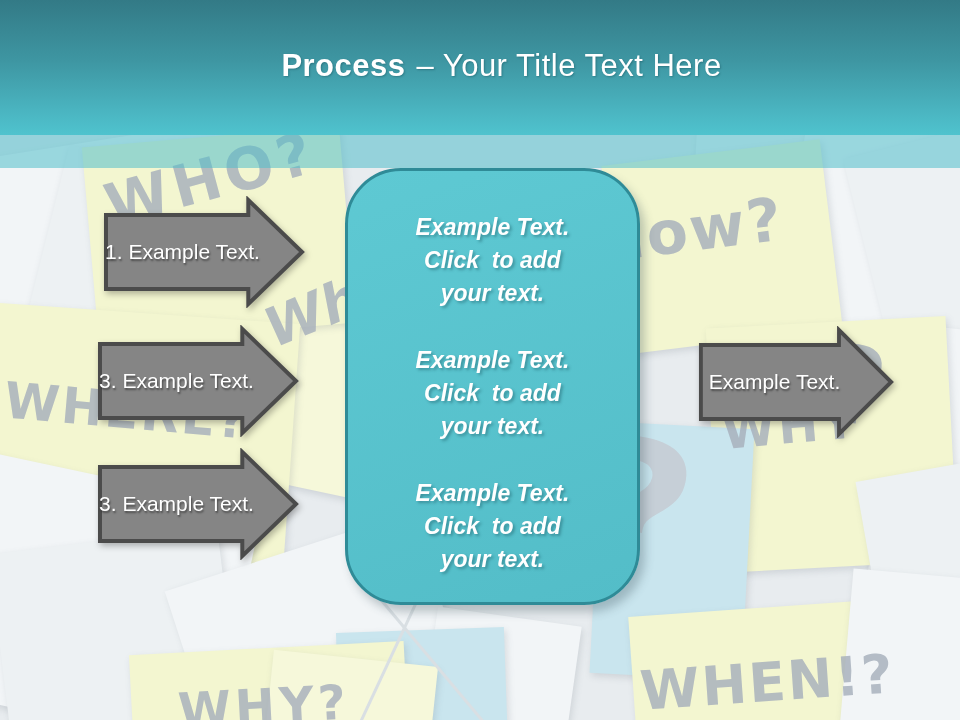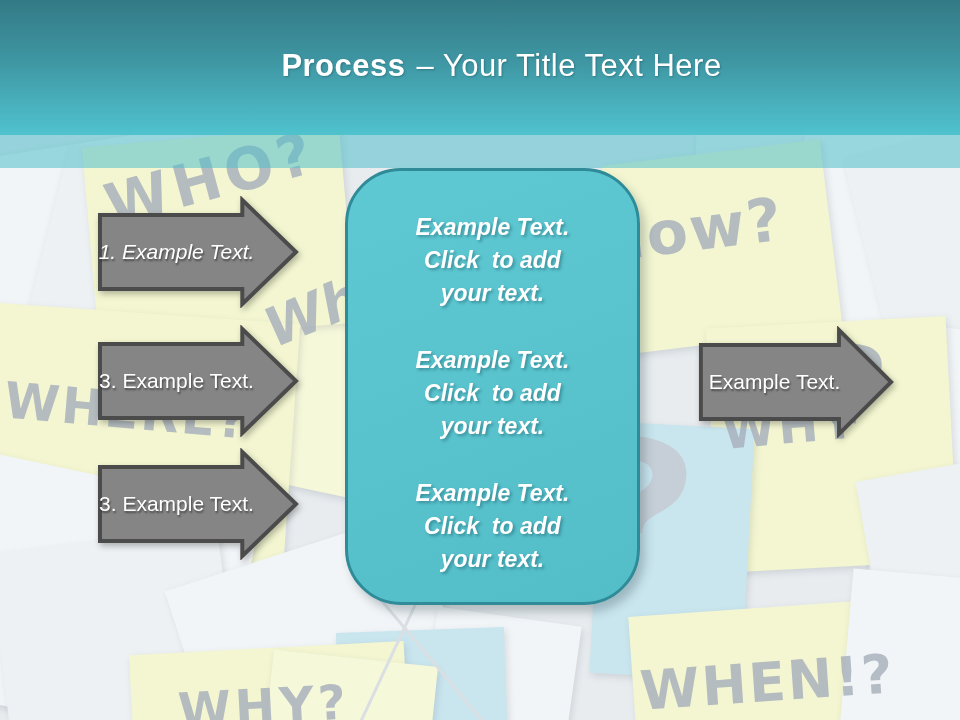--- a/index.html
+++ b/index.html
@@ -62,21 +62,21 @@
   }
   
   .arrow{position:absolute;z-index:5;}
   .arrow svg{position:absolute;inset:0;width:100%;height:100%;
     filter:drop-shadow(2px 3px 3px rgba(0,0,0,.28));}
   .arrow-label{
     position:absolute;inset:0;display:flex;align-items:center;justify-content:center;
     padding-right:44px;color:#FFFFFF;font-size:21px;white-space:nowrap;
     text-shadow:1px 2px 2px rgba(0,0,0,.45);
   }
-  .a1{left:97px;top:196px;width:203px;height:112px;font-style:italic;}
+  .a1{left:103px;top:196px;width:203px;height:112px;}
   .a2{left:97px;top:325px;width:203px;height:112px;}
   .a3{left:97px;top:448px;width:203px;height:112px;text-align:right;}
   .a-out{left:698px;top:326px;width:197px;height:112px;}
 </style>
 </head>
 <body>
 
 <div class="slide">
 
   <div class="bg">

